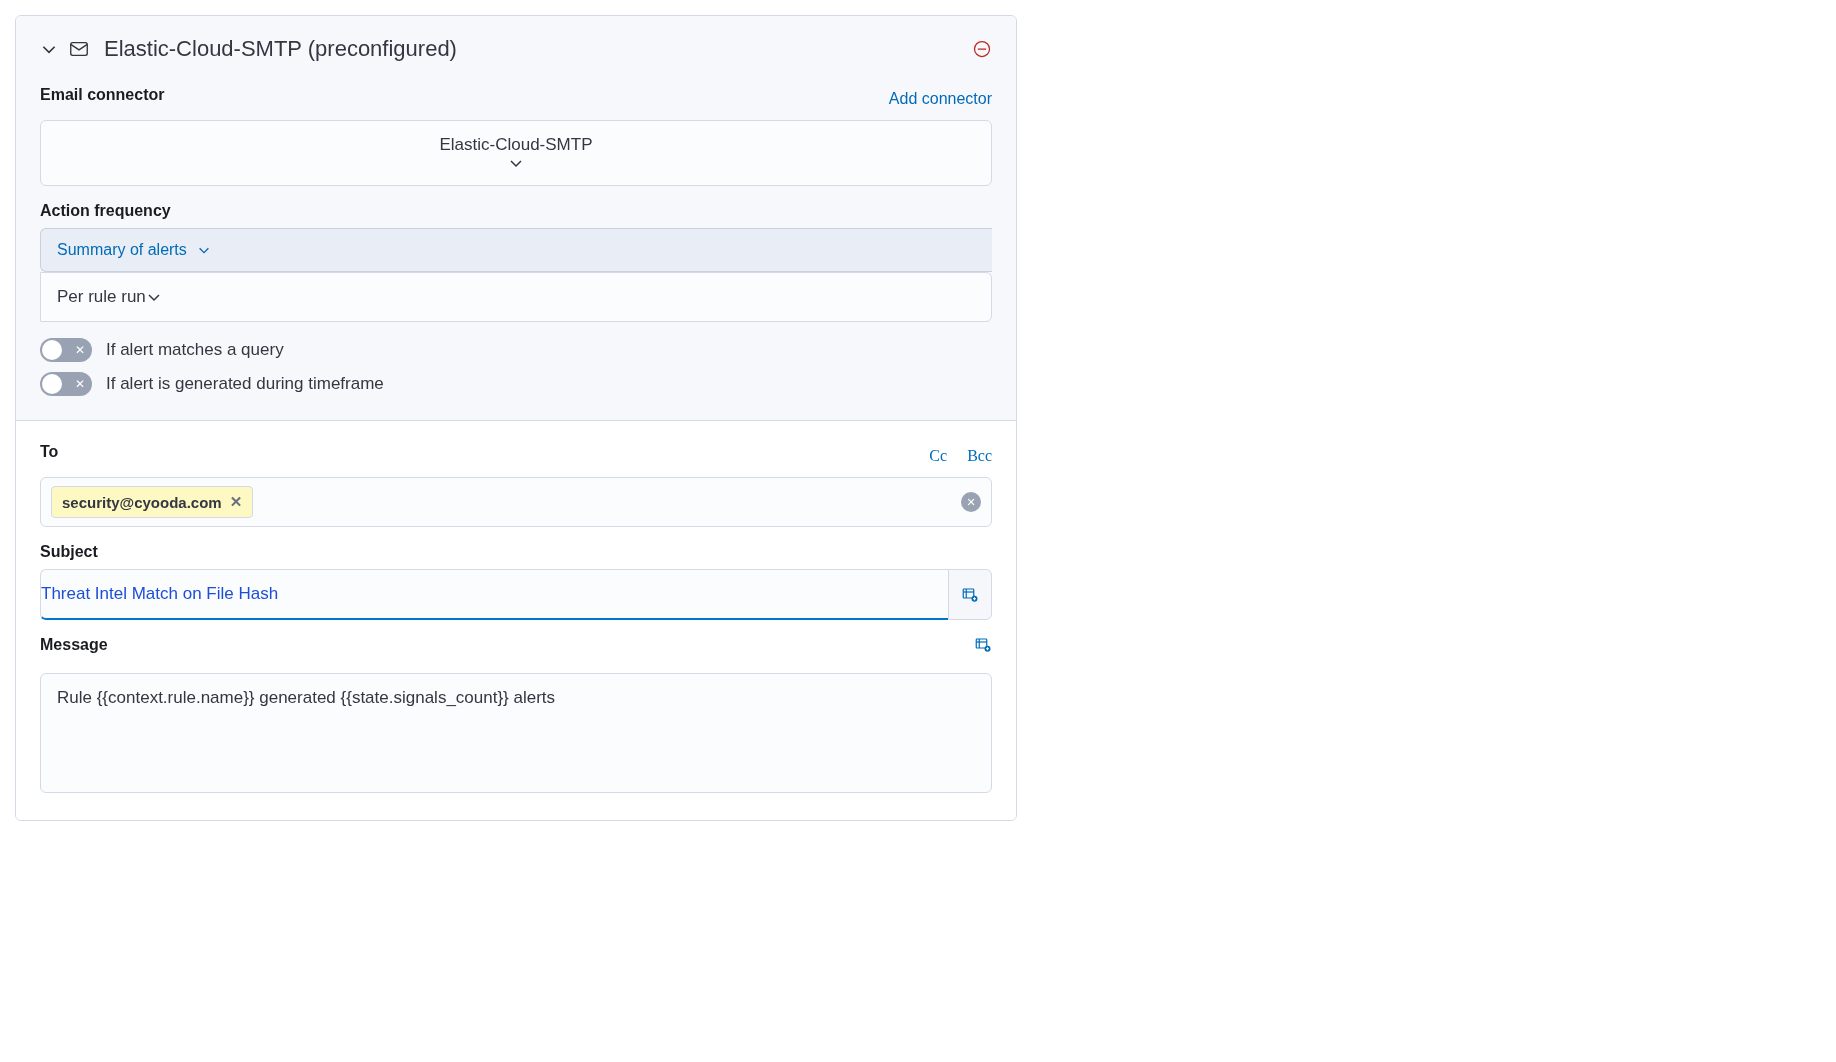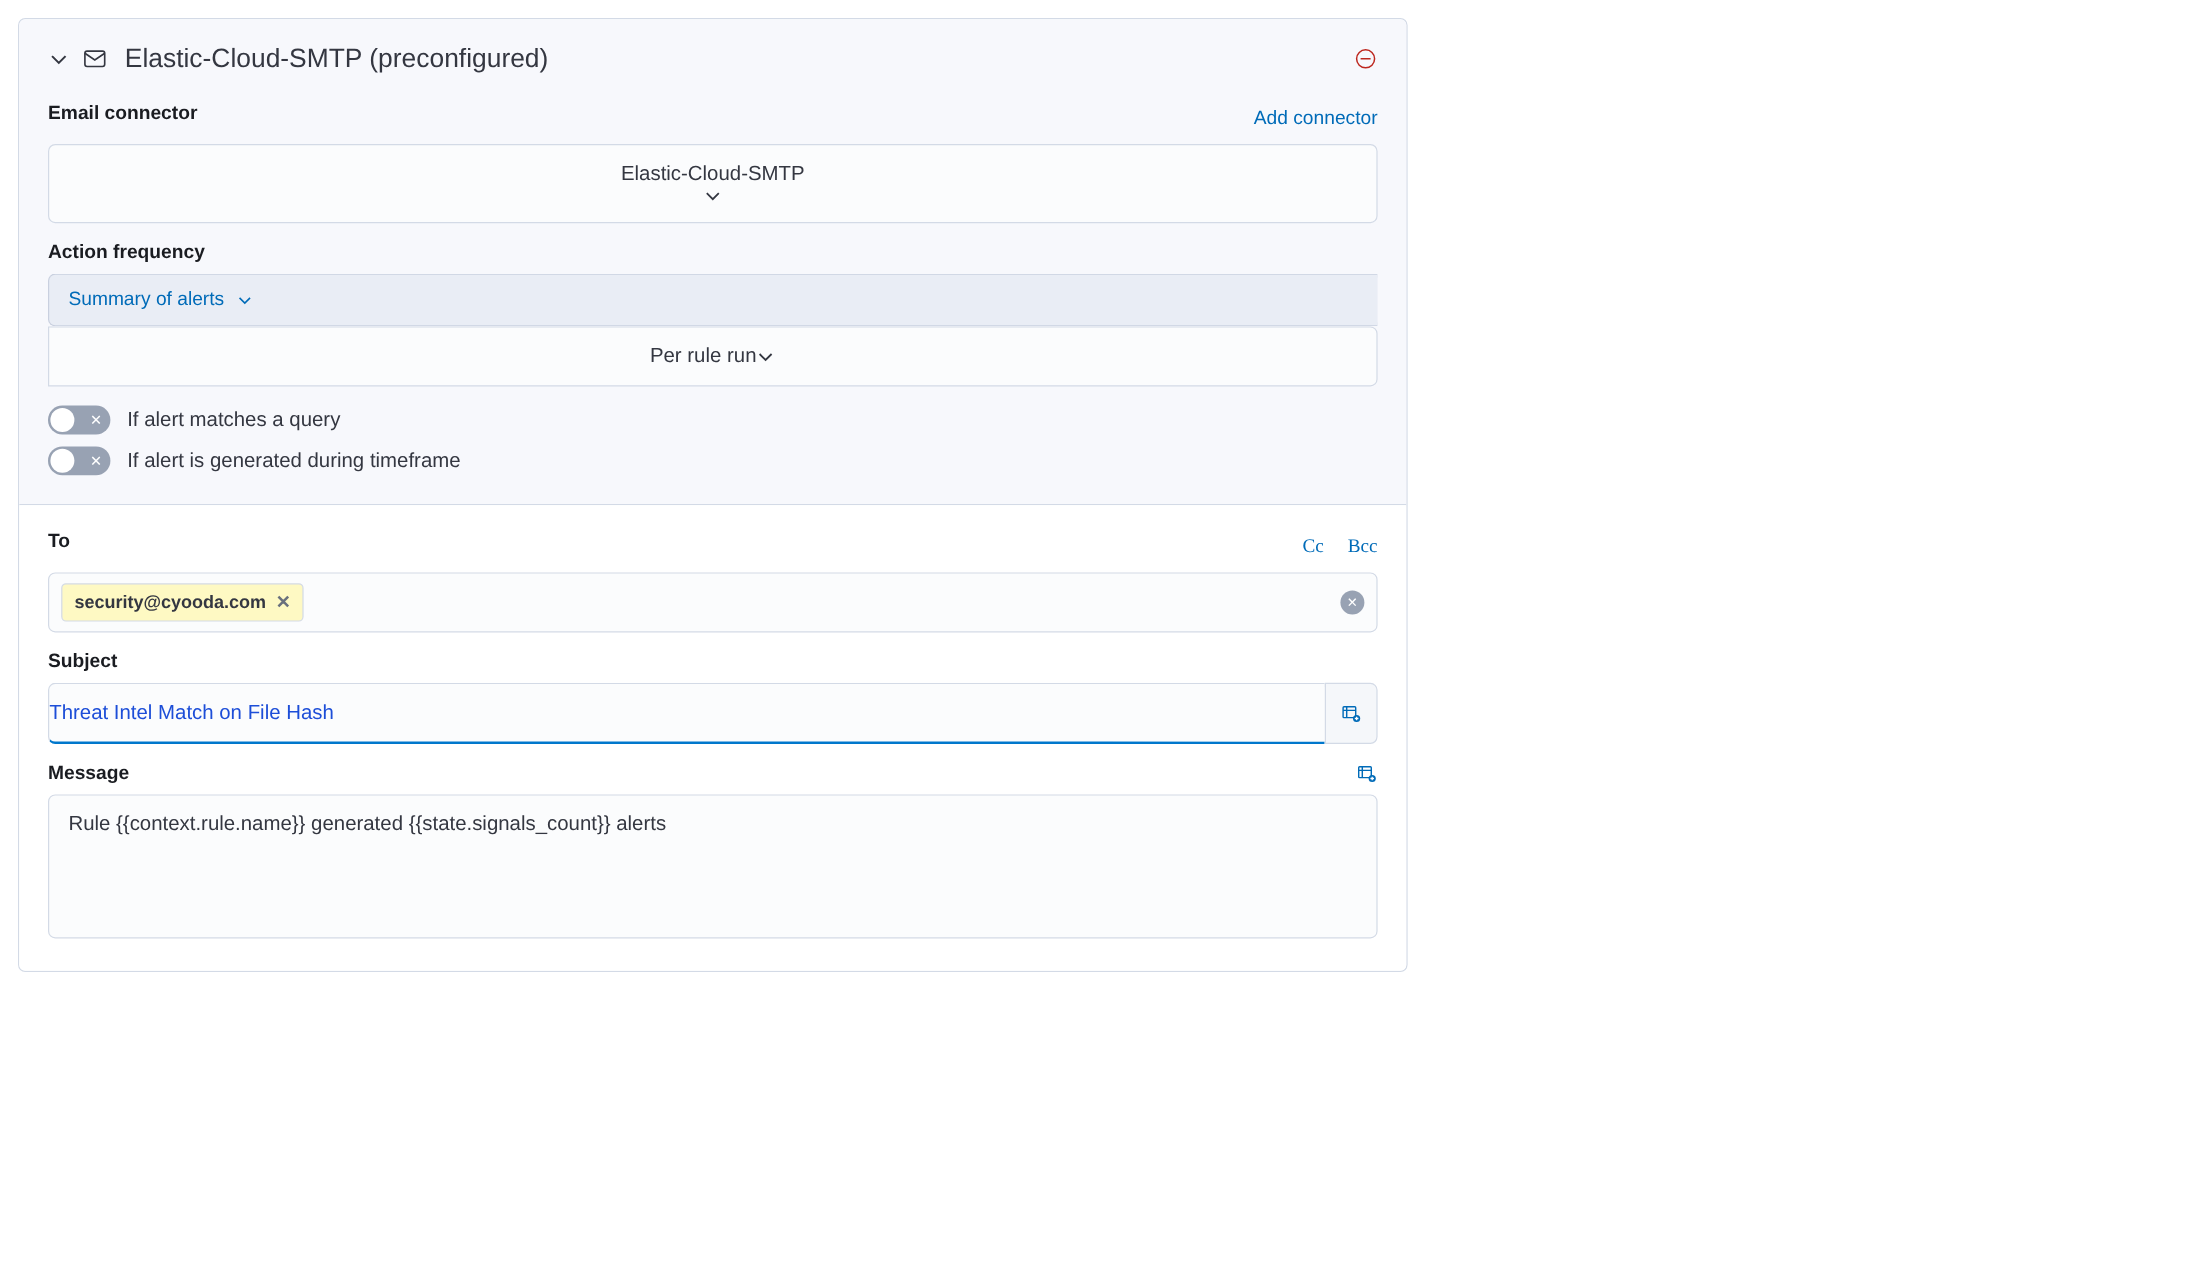--- a/index.html
+++ b/index.html
@@ -3,21 +3,21 @@
 <meta charset="utf-8">
 <style>
   * { box-sizing: border-box; margin: 0; padding: 0; }
   body {
     font-family: -apple-system, BlinkMacSystemFont, "Segoe UI", Helvetica, Arial, sans-serif;
     background: #fff;
     font-size: 14px;
     color: #1a1c21;
   }
   .container {
-    width: 1158px;
+    width: 1002px;
     border: 1px solid #d3dae6;
     border-radius: 6px;
     margin: 15px 0 0 15px;
     overflow: hidden;
   }
   .header-section {
     background: #f7f8fc;
     border-bottom: 1px solid #d3dae6;
     padding: 20px 24px 24px 24px;
   }
@@ -88,21 +88,21 @@
   }
   .freq-select {
     flex: 1;
     background: #fbfcfd;
     border: 1px solid #d3dae6;
     border-radius: 0 6px 6px 0;
     padding: 14px 16px;
     font-size: 17px;
     color: #343741;
     display: flex;
-    justify-content: center;
+    justify-content: flex-start;
     align-items: center;
   }
   .toggle-row {
     display: flex;
     align-items: center;
     gap: 14px;
     margin-top: 10px;
   }
   .toggle {
     width: 52px;
@@ -181,21 +181,21 @@
     background: #f5f7fa;
     border: 1px solid #d3dae6;
     border-radius: 0 6px 6px 0;
     display: flex; align-items: center; justify-content: center;
     color: #006bb8;
   }
   .msg-header {
     display: flex;
     justify-content: space-between;
     align-items: flex-start;
-    margin-bottom: 8px;
+    margin-bottom: 19px;
   }
   .msg-var-btn { color: #006bb8; cursor: pointer; }
   .textarea {
     width: 100%;
     min-height: 120px;
     background: #fbfcfd;
     border: 1px solid #d3dae6;
     border-radius: 6px;
     padding: 14px 16px;
     font-size: 17px;

